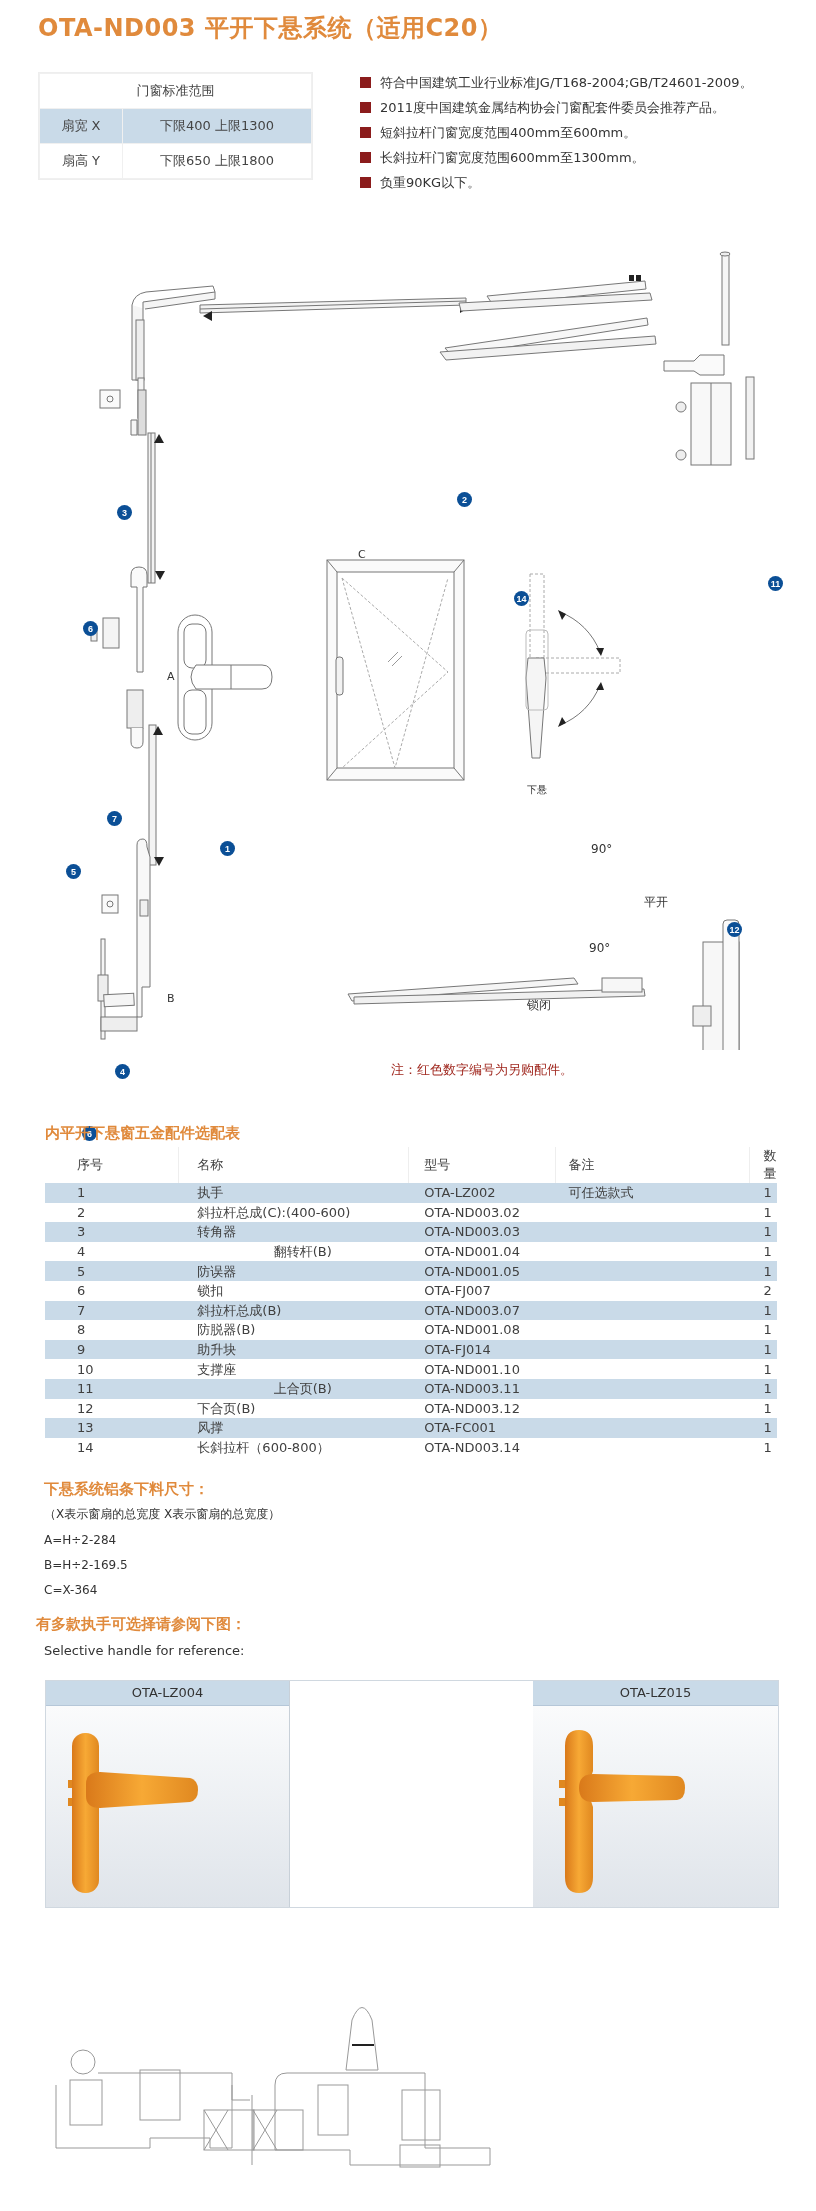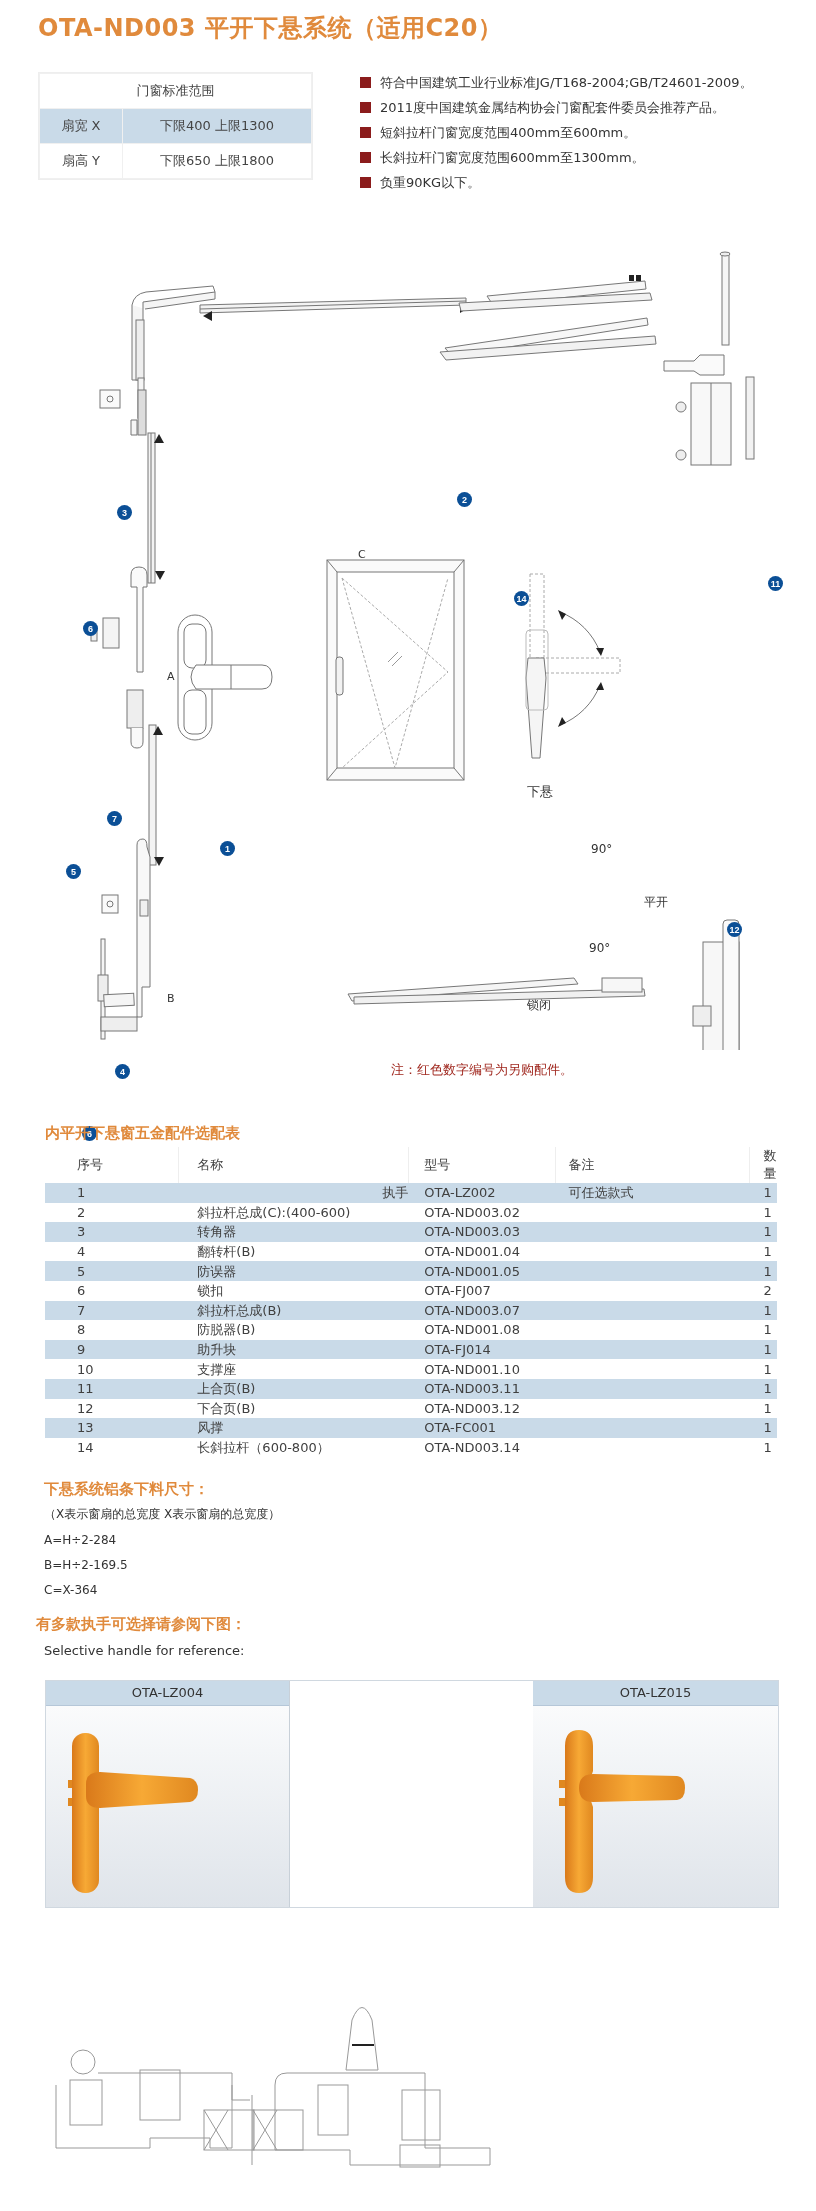--- a/index.html
+++ b/index.html
@@ -171,21 +171,21 @@
 
     <rect x="703" y="942" width="36" height="120" fill="#f7f7f7"></rect>
     <rect x="723" y="920" width="16" height="140" rx="4" fill="#fafafa"></rect>
     <rect x="693" y="1006" width="18" height="20" fill="#eee"></rect>
   </svg>
 
   <div class="abs" style="left:167px;top:440px;font-size:11px;color:#333">A</div>
   <div class="abs" style="left:167px;top:762px;font-size:11px;color:#333">B</div>
   <div class="abs" style="left:358px;top:318px;font-size:11px;color:#333">C</div>
 
-  <div class="abs" style="left:527px;top:553px;font-size:13px;color:#333">下悬</div>
+  <div class="abs" style="left:527px;top:553px;font-size:10px;color:#333">下悬</div>
   <div class="abs" style="left:591px;top:612px;font-size:12px;color:#333">90°</div>
   <div class="abs" style="left:644px;top:664px;font-size:12px;color:#333">平开</div>
   <div class="abs" style="left:589px;top:711px;font-size:12px;color:#333">90°</div>
   <div class="abs" style="left:527px;top:767px;font-size:12px;color:#333">锁闭</div>
 
   <div class="badge" style="left:220px;top:611px">1</div>
   <div class="badge" style="left:457px;top:262px">2</div>
   <div class="badge" style="left:117px;top:275px">3</div>
   <div class="badge" style="left:115px;top:834px">4</div>
   <div class="badge" style="left:66px;top:634px">5</div>
@@ -212,42 +212,42 @@
       <th style="width:110px;padding-left:32px">序号</th>
       <th style="width:228px;padding-left:18px">名称</th>
       <th style="width:138px;padding-left:15px">型号</th>
       <th style="width:197px;padding-left:12px">备注</th>
       <th style="padding-left:14px;border-right:none">数量</th>
     </tr>
   </thead>
   <tbody id="parts-body">
       <tr>
         <td style="padding-left: 32px;">1</td>
-        <td style="padding-left: 18px; text-align: right;">执手</td>
+        <td style="padding-left: 18px;">执手</td>
         <td style="padding-left: 15px;">OTA-LZ002</td>
         <td style="padding-left: 12px;">可任选款式</td>
         <td style="padding-left: 14px;">1</td>
       </tr>
       <tr>
         <td style="padding-left: 32px;">2</td>
         <td style="padding-left: 18px;">斜拉杆总成(C):(400-600)</td>
         <td style="padding-left: 15px;">OTA-ND003.02</td>
         <td style="padding-left: 12px;"></td>
         <td style="padding-left: 14px;">1</td>
       </tr>
       <tr>
         <td style="padding-left: 32px;">3</td>
         <td style="padding-left: 18px;">转角器</td>
         <td style="padding-left: 15px;">OTA-ND003.03</td>
         <td style="padding-left: 12px;"></td>
         <td style="padding-left: 14px;">1</td>
       </tr>
       <tr>
         <td style="padding-left: 32px;">4</td>
-        <td style="padding-left: 18px;">翻转杆(B)</td>
+        <td style="padding-left: 18px; text-align: center;">翻转杆(B)</td>
         <td style="padding-left: 15px;">OTA-ND001.04</td>
         <td style="padding-left: 12px;"></td>
         <td style="padding-left: 14px;">1</td>
       </tr>
       <tr>
         <td style="padding-left: 32px;">5</td>
         <td style="padding-left: 18px;">防误器</td>
         <td style="padding-left: 15px;">OTA-ND001.05</td>
         <td style="padding-left: 12px;"></td>
         <td style="padding-left: 14px;">1</td>
@@ -282,21 +282,21 @@
       </tr>
       <tr>
         <td style="padding-left: 32px;">10</td>
         <td style="padding-left: 18px;">支撑座</td>
         <td style="padding-left: 15px;">OTA-ND001.10</td>
         <td style="padding-left: 12px;"></td>
         <td style="padding-left: 14px;">1</td>
       </tr>
       <tr>
         <td style="padding-left: 32px;">11</td>
-        <td style="padding-left: 18px;">上合页(B)</td>
+        <td style="padding-left: 18px; text-align: center;">上合页(B)</td>
         <td style="padding-left: 15px;">OTA-ND003.11</td>
         <td style="padding-left: 12px;"></td>
         <td style="padding-left: 14px;">1</td>
       </tr>
       <tr>
         <td style="padding-left: 32px;">12</td>
         <td style="padding-left: 18px;">下合页(B)</td>
         <td style="padding-left: 15px;">OTA-ND003.12</td>
         <td style="padding-left: 12px;"></td>
         <td style="padding-left: 14px;">1</td>

